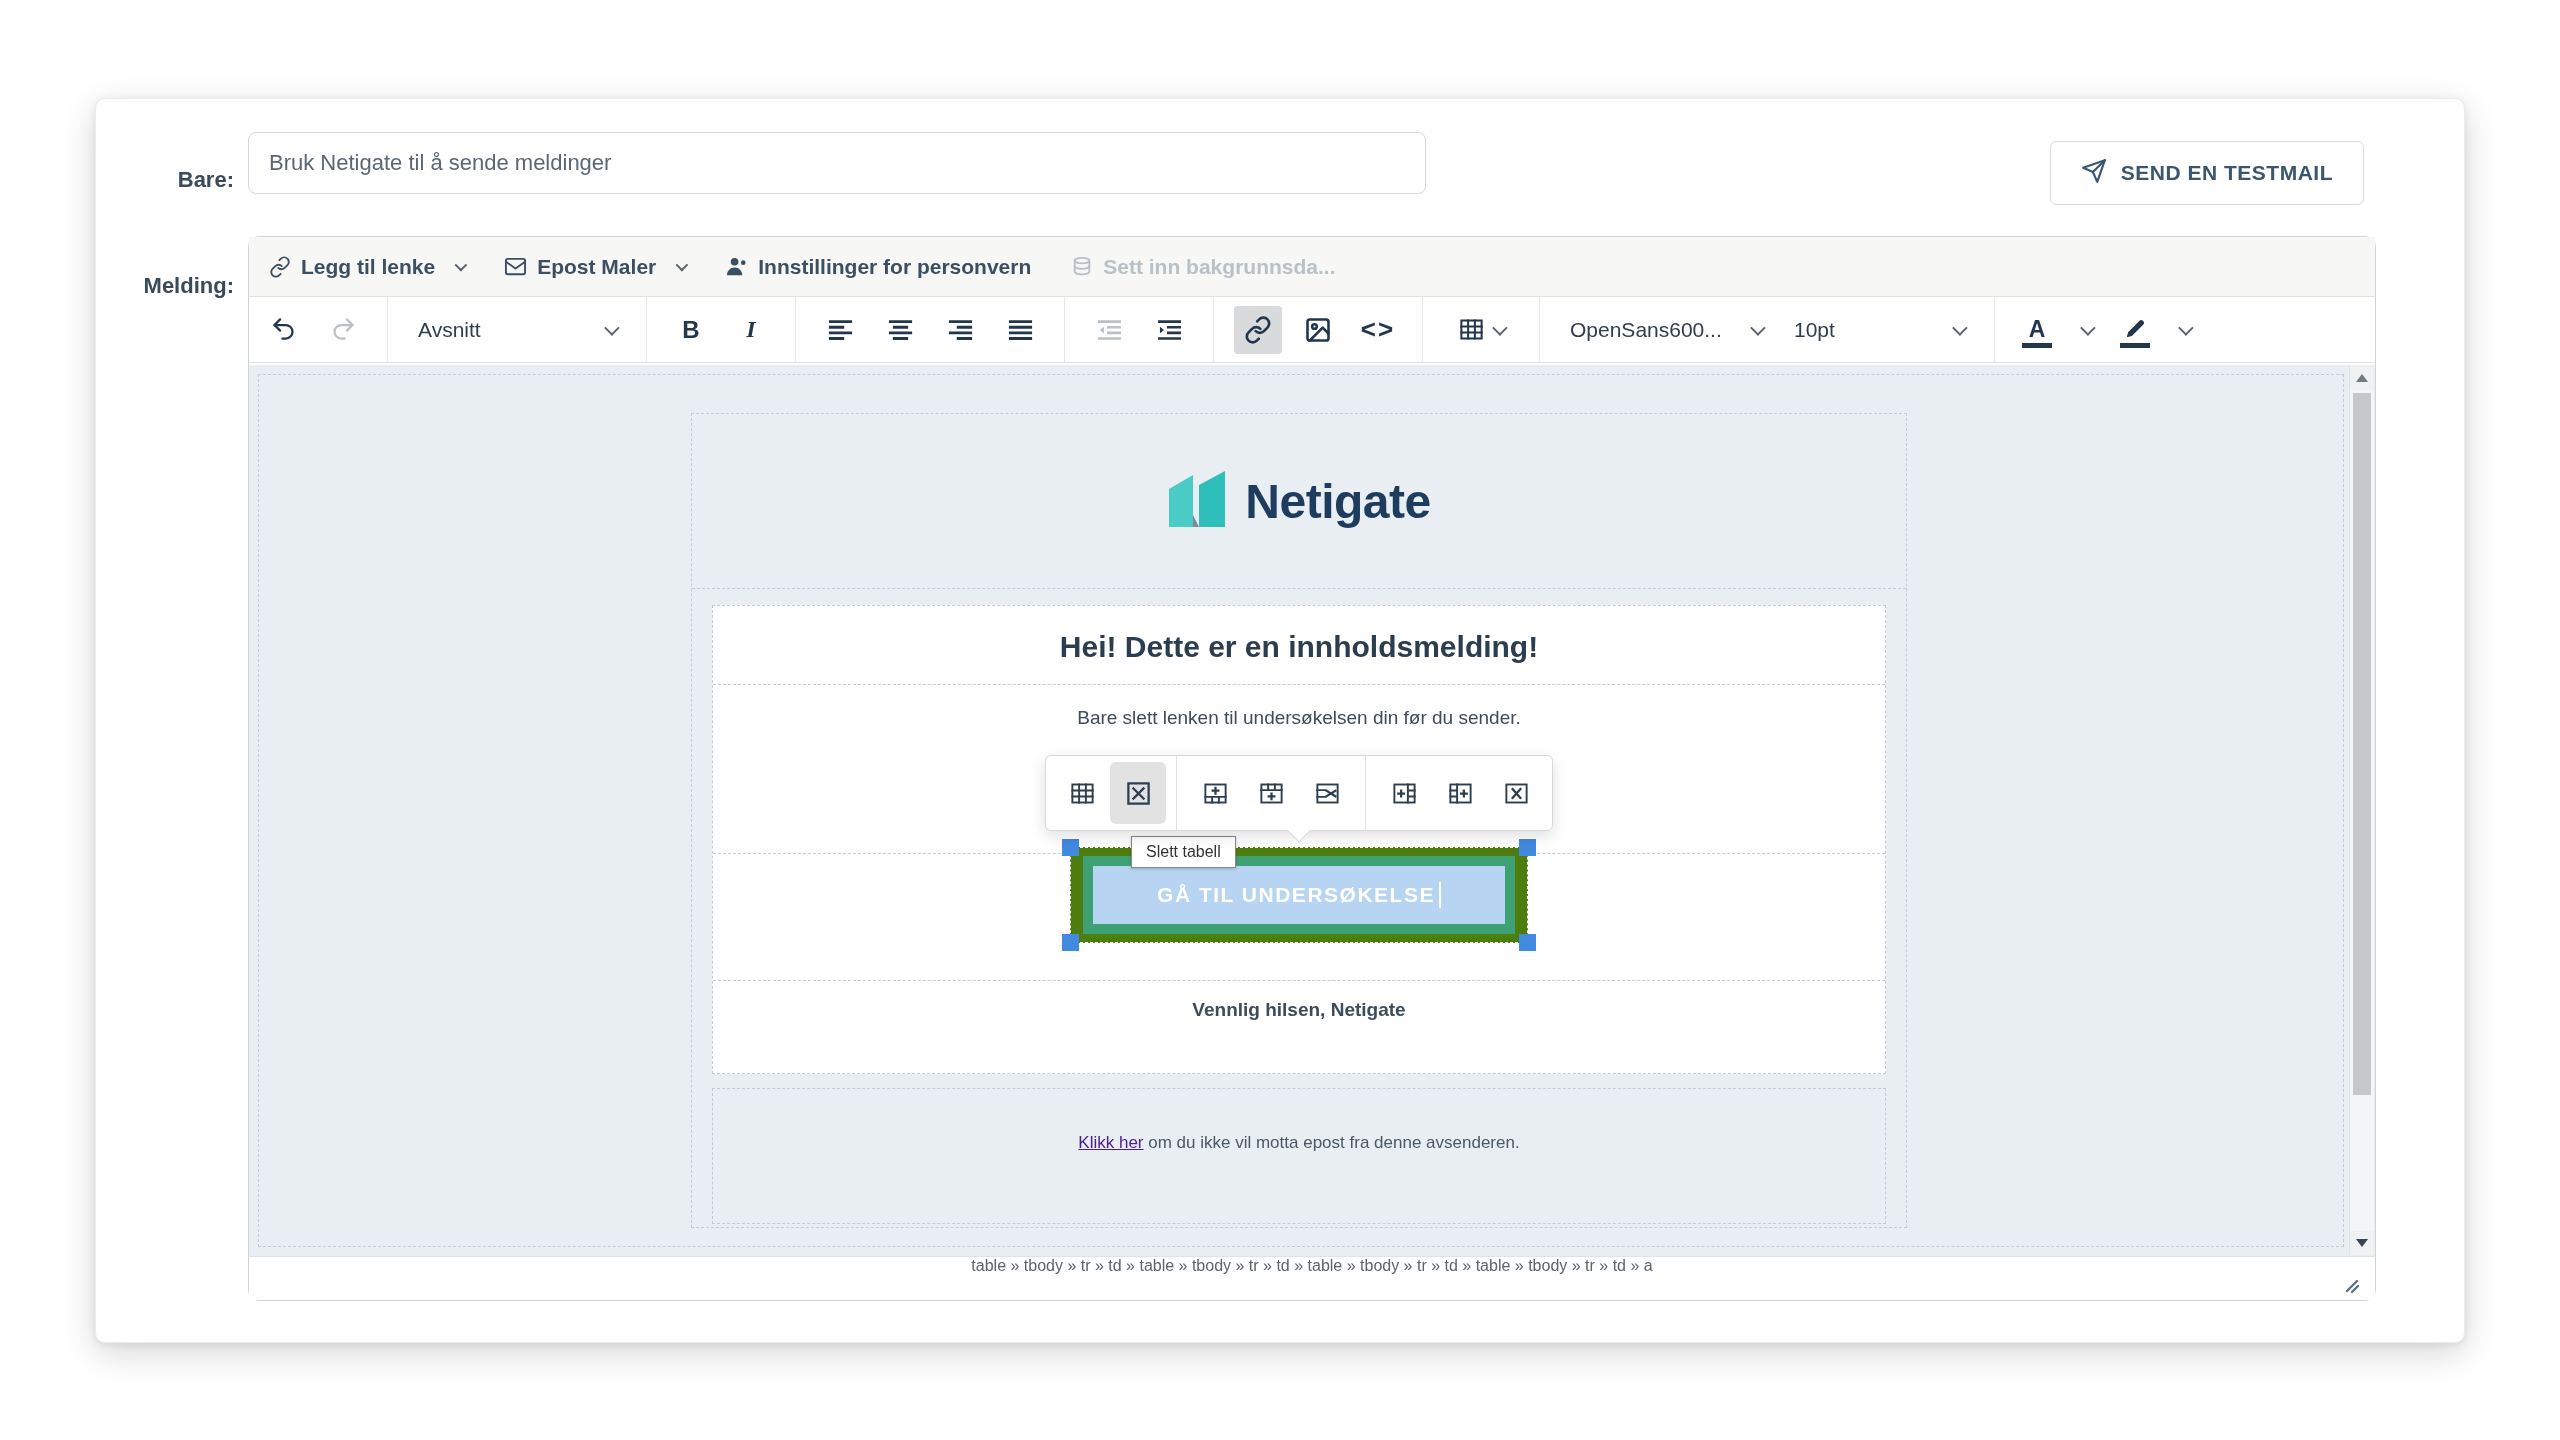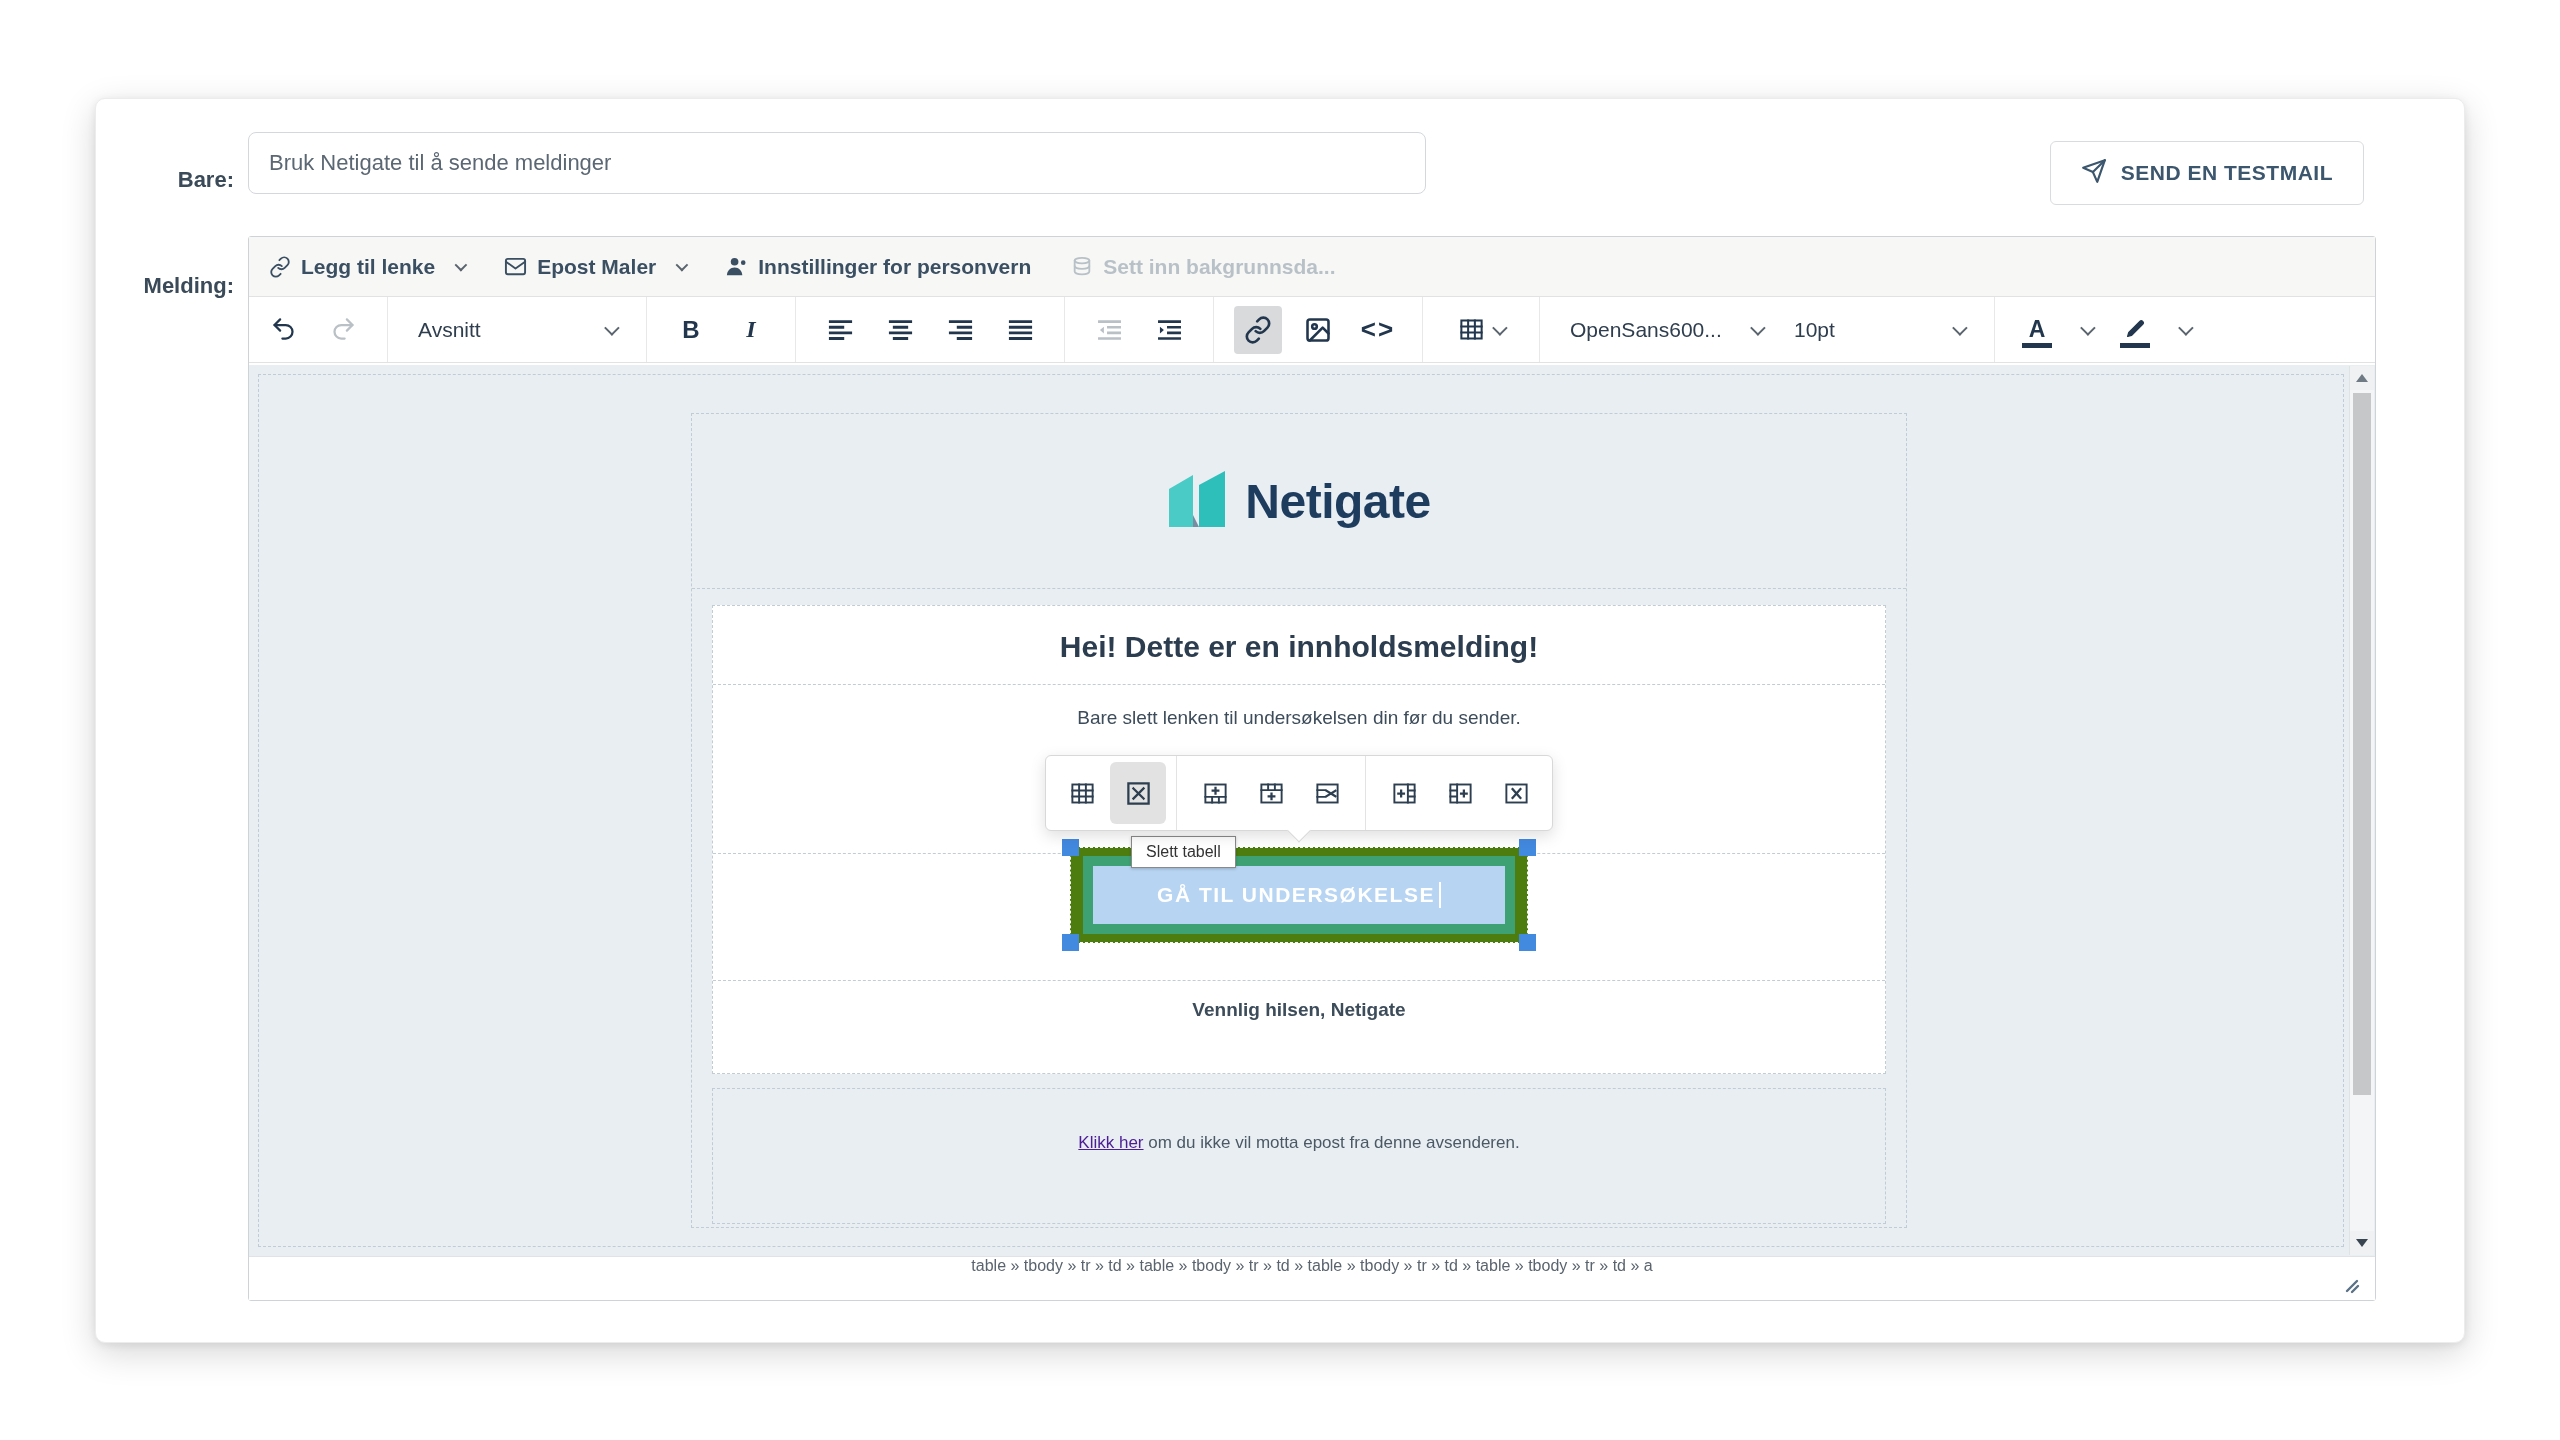--- a/index.html
+++ b/index.html
@@ -20,21 +20,21 @@
                 color:#5b6773; background:#fff; font-family:"Liberation Sans", sans-serif; }
 
   .btn-test { position:absolute; right:100px; top:42px; height:64px; padding:0 30px;
               display:flex; align-items:center; gap:14px; background:#fff;
               border:1px solid #d9dcdf; border-radius:6px; cursor:pointer;
               font-weight:bold; font-size:21px; letter-spacing:.5px; color:#3b566d;
               font-family:"Liberation Sans", sans-serif; }
 
   
   .editor { position:absolute; left:152px; top:137px; right:88px; height:1065px;
-            border:1px solid #cdd3d7; border-radius:3px; background:#fff; }
+            border:1px solid #cdd3d7; border-radius:11px; background:#fff; }
 
   .menubar { height:60px; background:#f7f7f5; border-bottom:1px solid #e2e2e2;
              display:flex; align-items:center; padding-left:20px; gap:40px; }
   .mb-item { display:flex; align-items:center; gap:10px; font-weight:bold; font-size:21px;
              color:#3b4f63; cursor:pointer; }
   .mb-item.disabled { color:#b9c1c8; cursor:default; }
   .mb-item svg { display:block; }
 
   .toolbar { height:66px; display:flex; align-items:center; padding:0 10px; background:#fff;
              border-bottom:1px solid #e2e2e2;gap:12px; }

